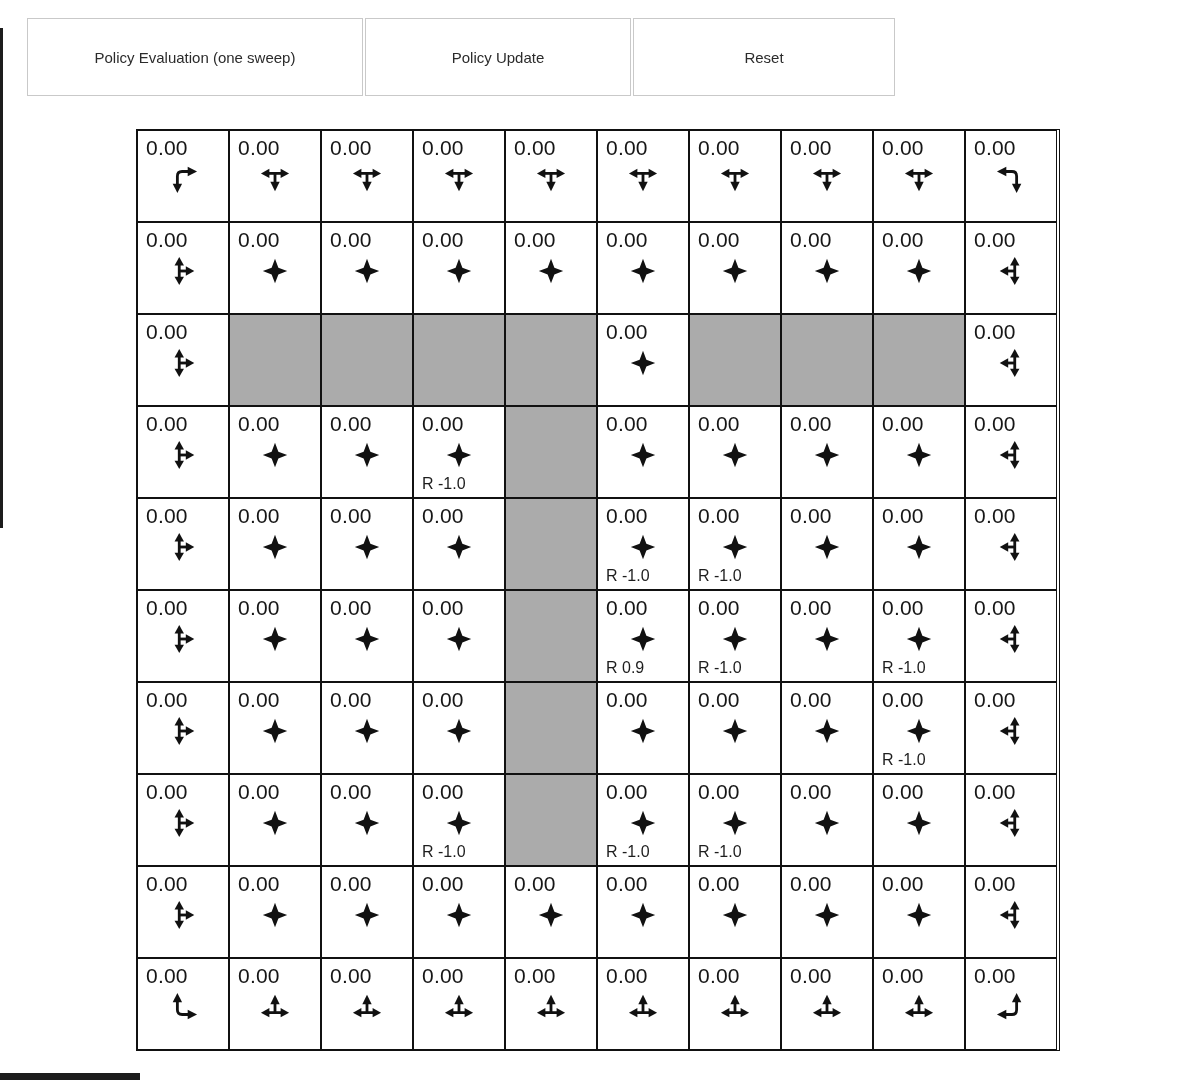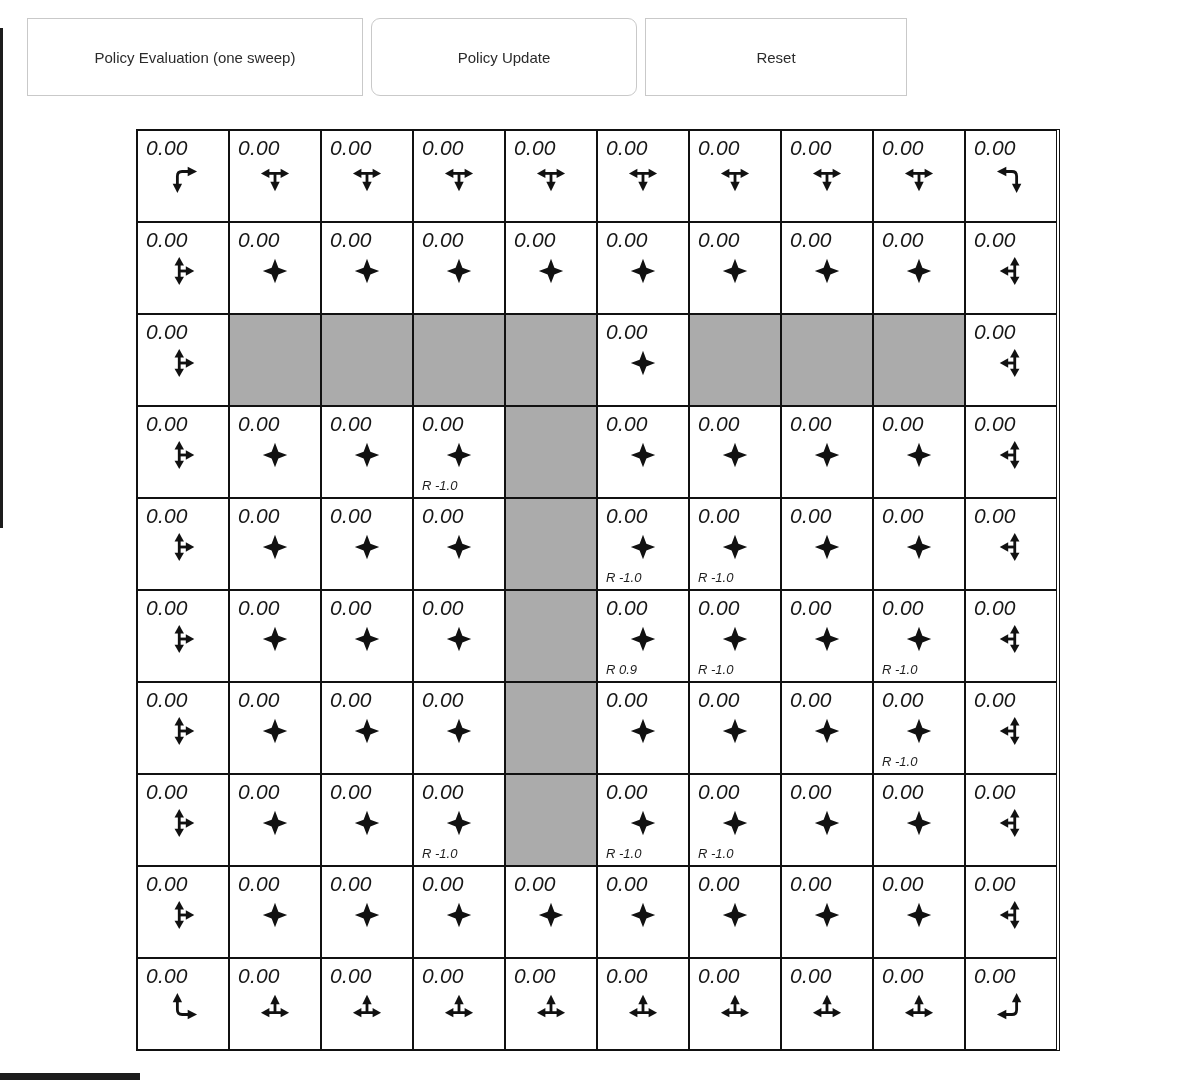--- a/index.html
+++ b/index.html
@@ -1,37 +1,37 @@
 <!DOCTYPE html>
 <html><head>
 <meta charset="utf-8">
 <style>
   html,body{margin:0;padding:0;background:#ffffff;width:1202px;height:1080px;
     font-family:"Liberation Sans",sans-serif;overflow:hidden;position:relative;}
 
   
-  .toolbar{display:flex;gap:8px;padding:18px 35px 0 27px;}
+  .toolbar{display:flex;gap:2px;padding:18px 35px 0 27px;}
   .tbtn{background:#ffffff;border:1px solid #c9c9c9;height:78px;
     display:flex;align-items:center;justify-content:center;
     font-size:15px;color:#2b2b2b;cursor:pointer;box-sizing:border-box;
     white-space:nowrap;}
   .tbtn.b0{flex:0 0 336px;}
-  .tbtn.b1{flex:0 0 266px;border-radius:9px;}
+  .tbtn.b1{flex:0 0 266px;}
   .tbtn.b2{flex:0 0 258px;}
   .tbtn.b3{flex:0 0 262px;text-align:center;}
 
   
   .gridwrap{margin:33px 0 0 136px;}
   .grid{display:grid;grid-template-columns:repeat(10,92px);
-    grid-template-rows:repeat(10,92px);border:1px solid #111;width:922px;box-sizing:content-box;font-style:italic;}
+    grid-template-rows:repeat(10,92px);border:1px solid #111;width:922px;box-sizing:content-box;}
   .cell{position:relative;border:1px solid #111;background:#fff;box-sizing:border-box;}
   .cell.wall{background:#ababab;}
   .val{position:absolute;top:5px;left:8px;font-size:21px;color:#161616;letter-spacing:0.2px;}
   .arr{position:absolute;top:33px;left:50%;transform:translateX(-50%);}
-  .rew{position:absolute;bottom:4px;left:8px;font-size:13px;color:#1d1d1d;text-align:center;}
+  .rew{position:absolute;bottom:4px;left:8px;font-size:16px;color:#1d1d1d;text-align:center;}
 
   
   .edge-left{position:absolute;left:0;top:28px;width:3px;height:500px;background:#1c1c1c;}
   .edge-bottom{position:absolute;left:0;bottom:0;width:140px;height:7px;background:#1c1c1c;}
 
   .symdefs{position:absolute;width:0;height:0;overflow:hidden;}
 </style>
 </head>
 <body>
 

